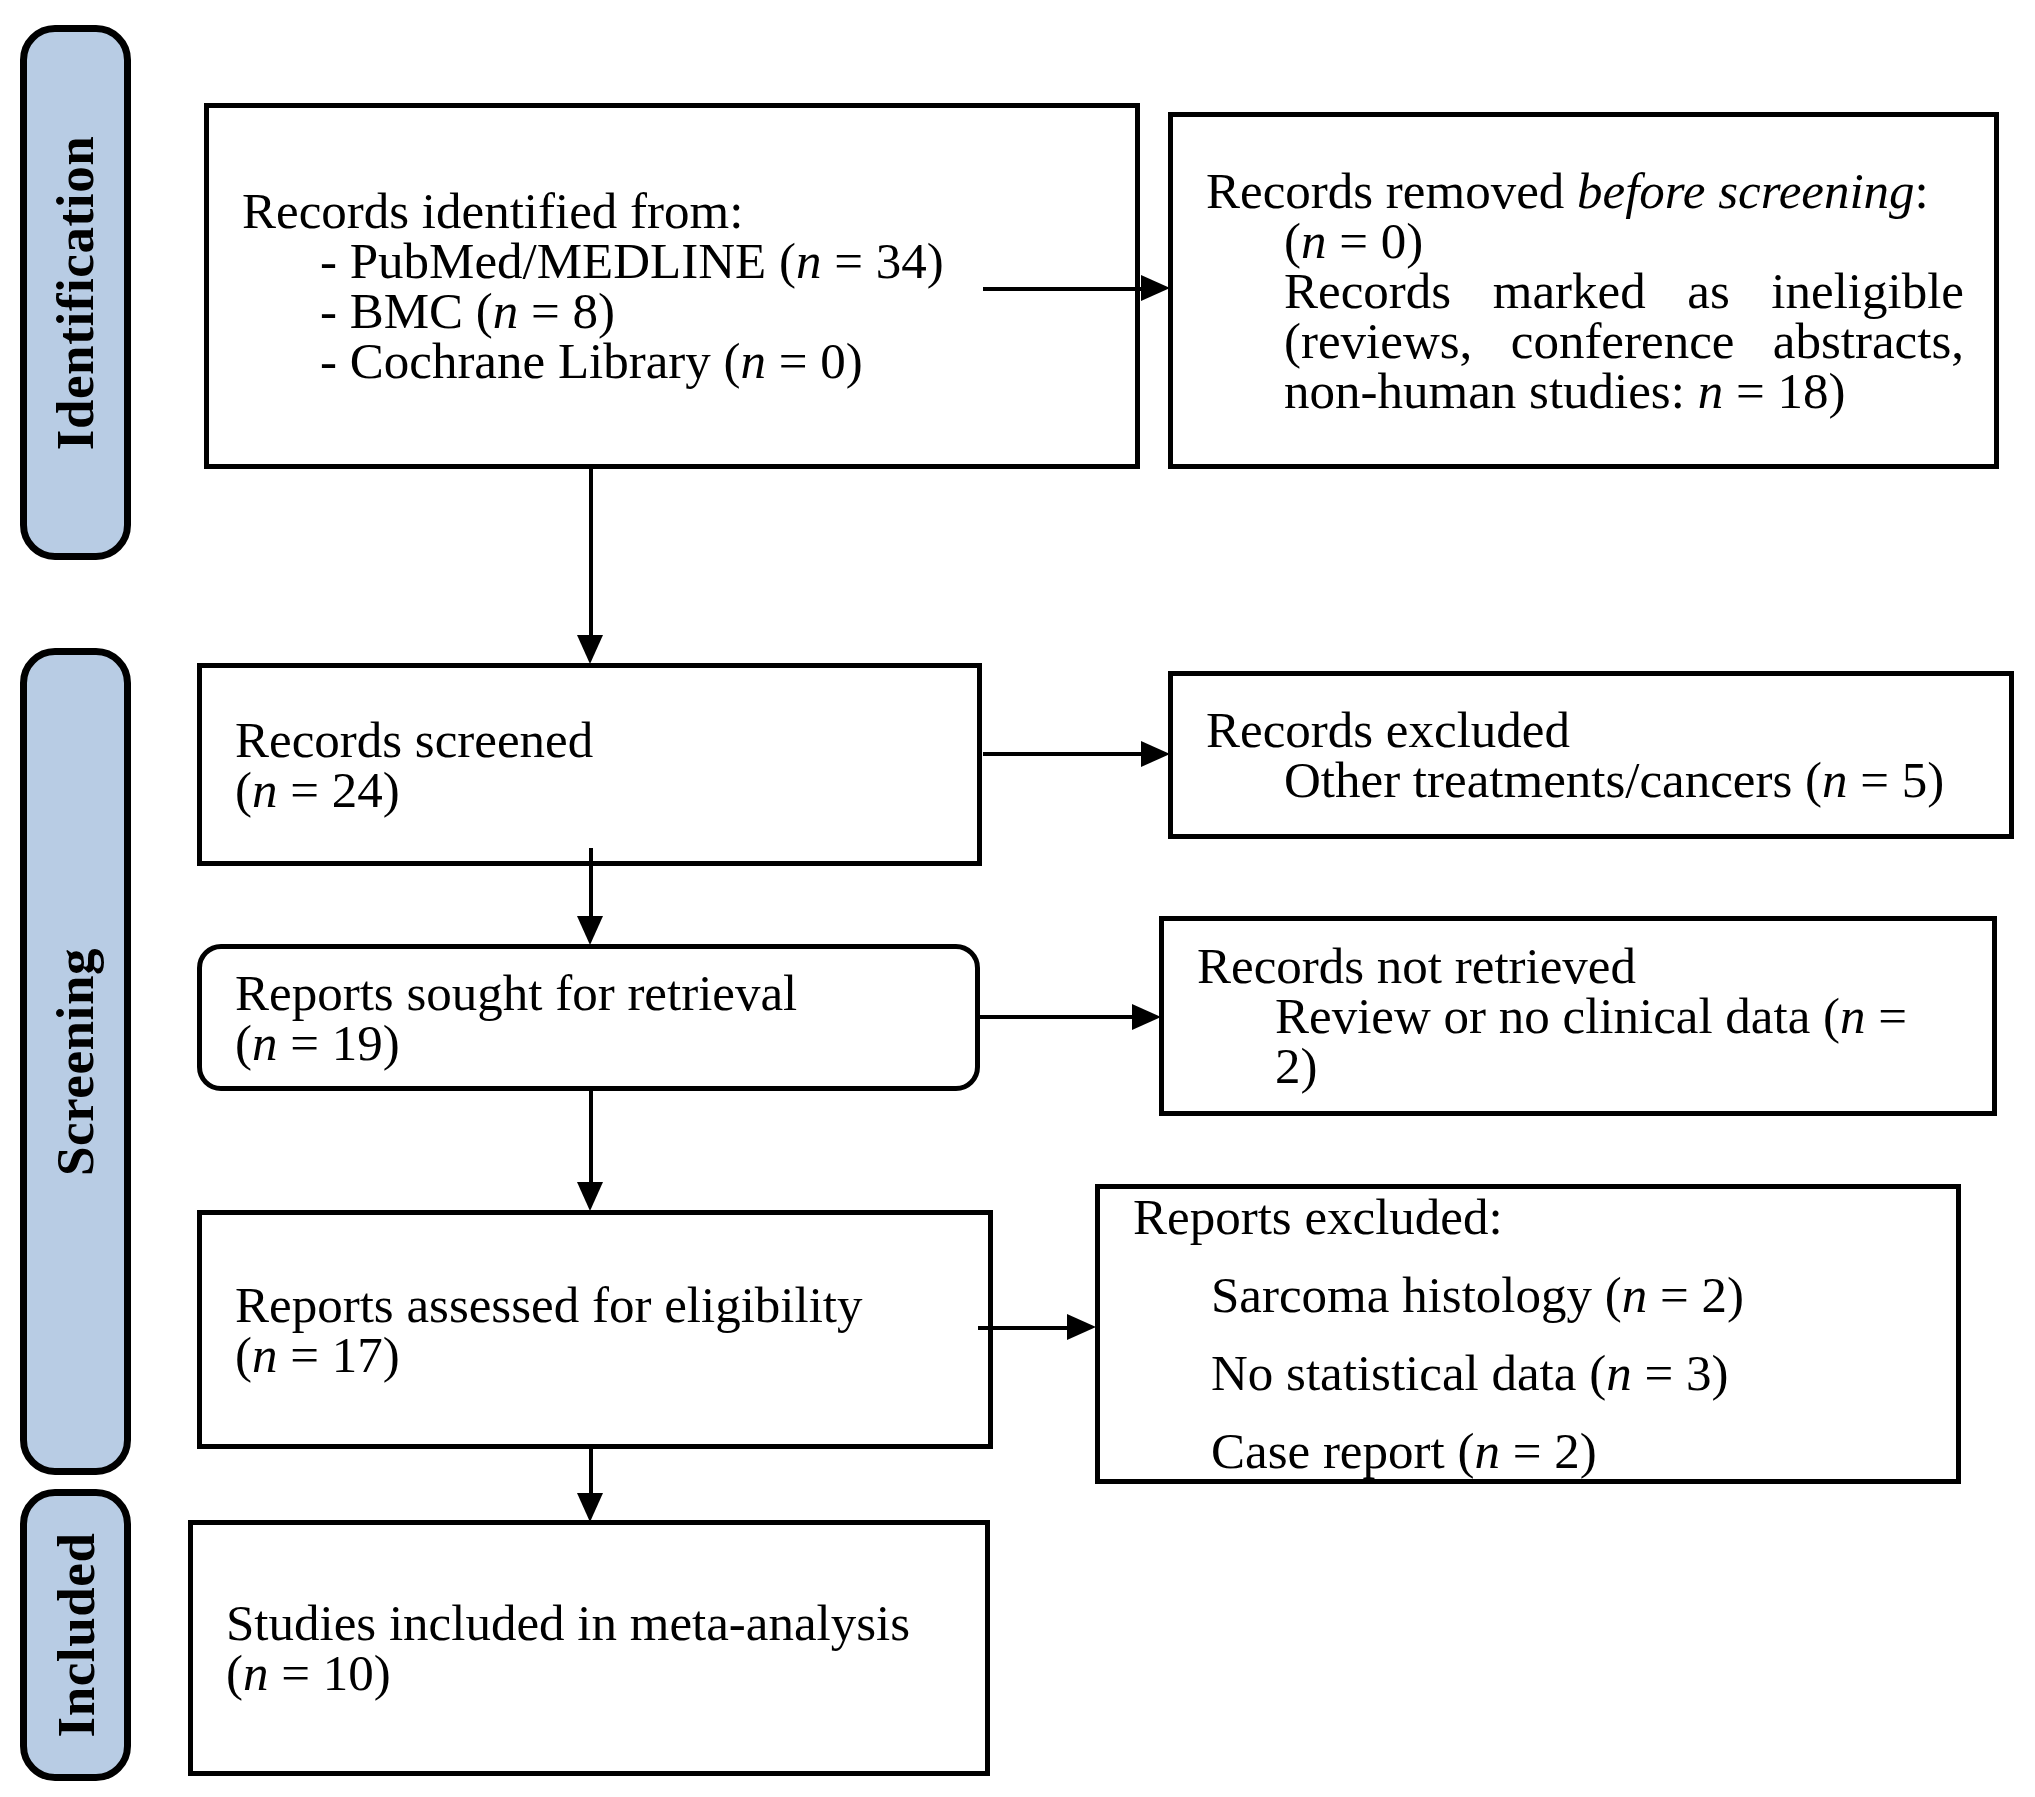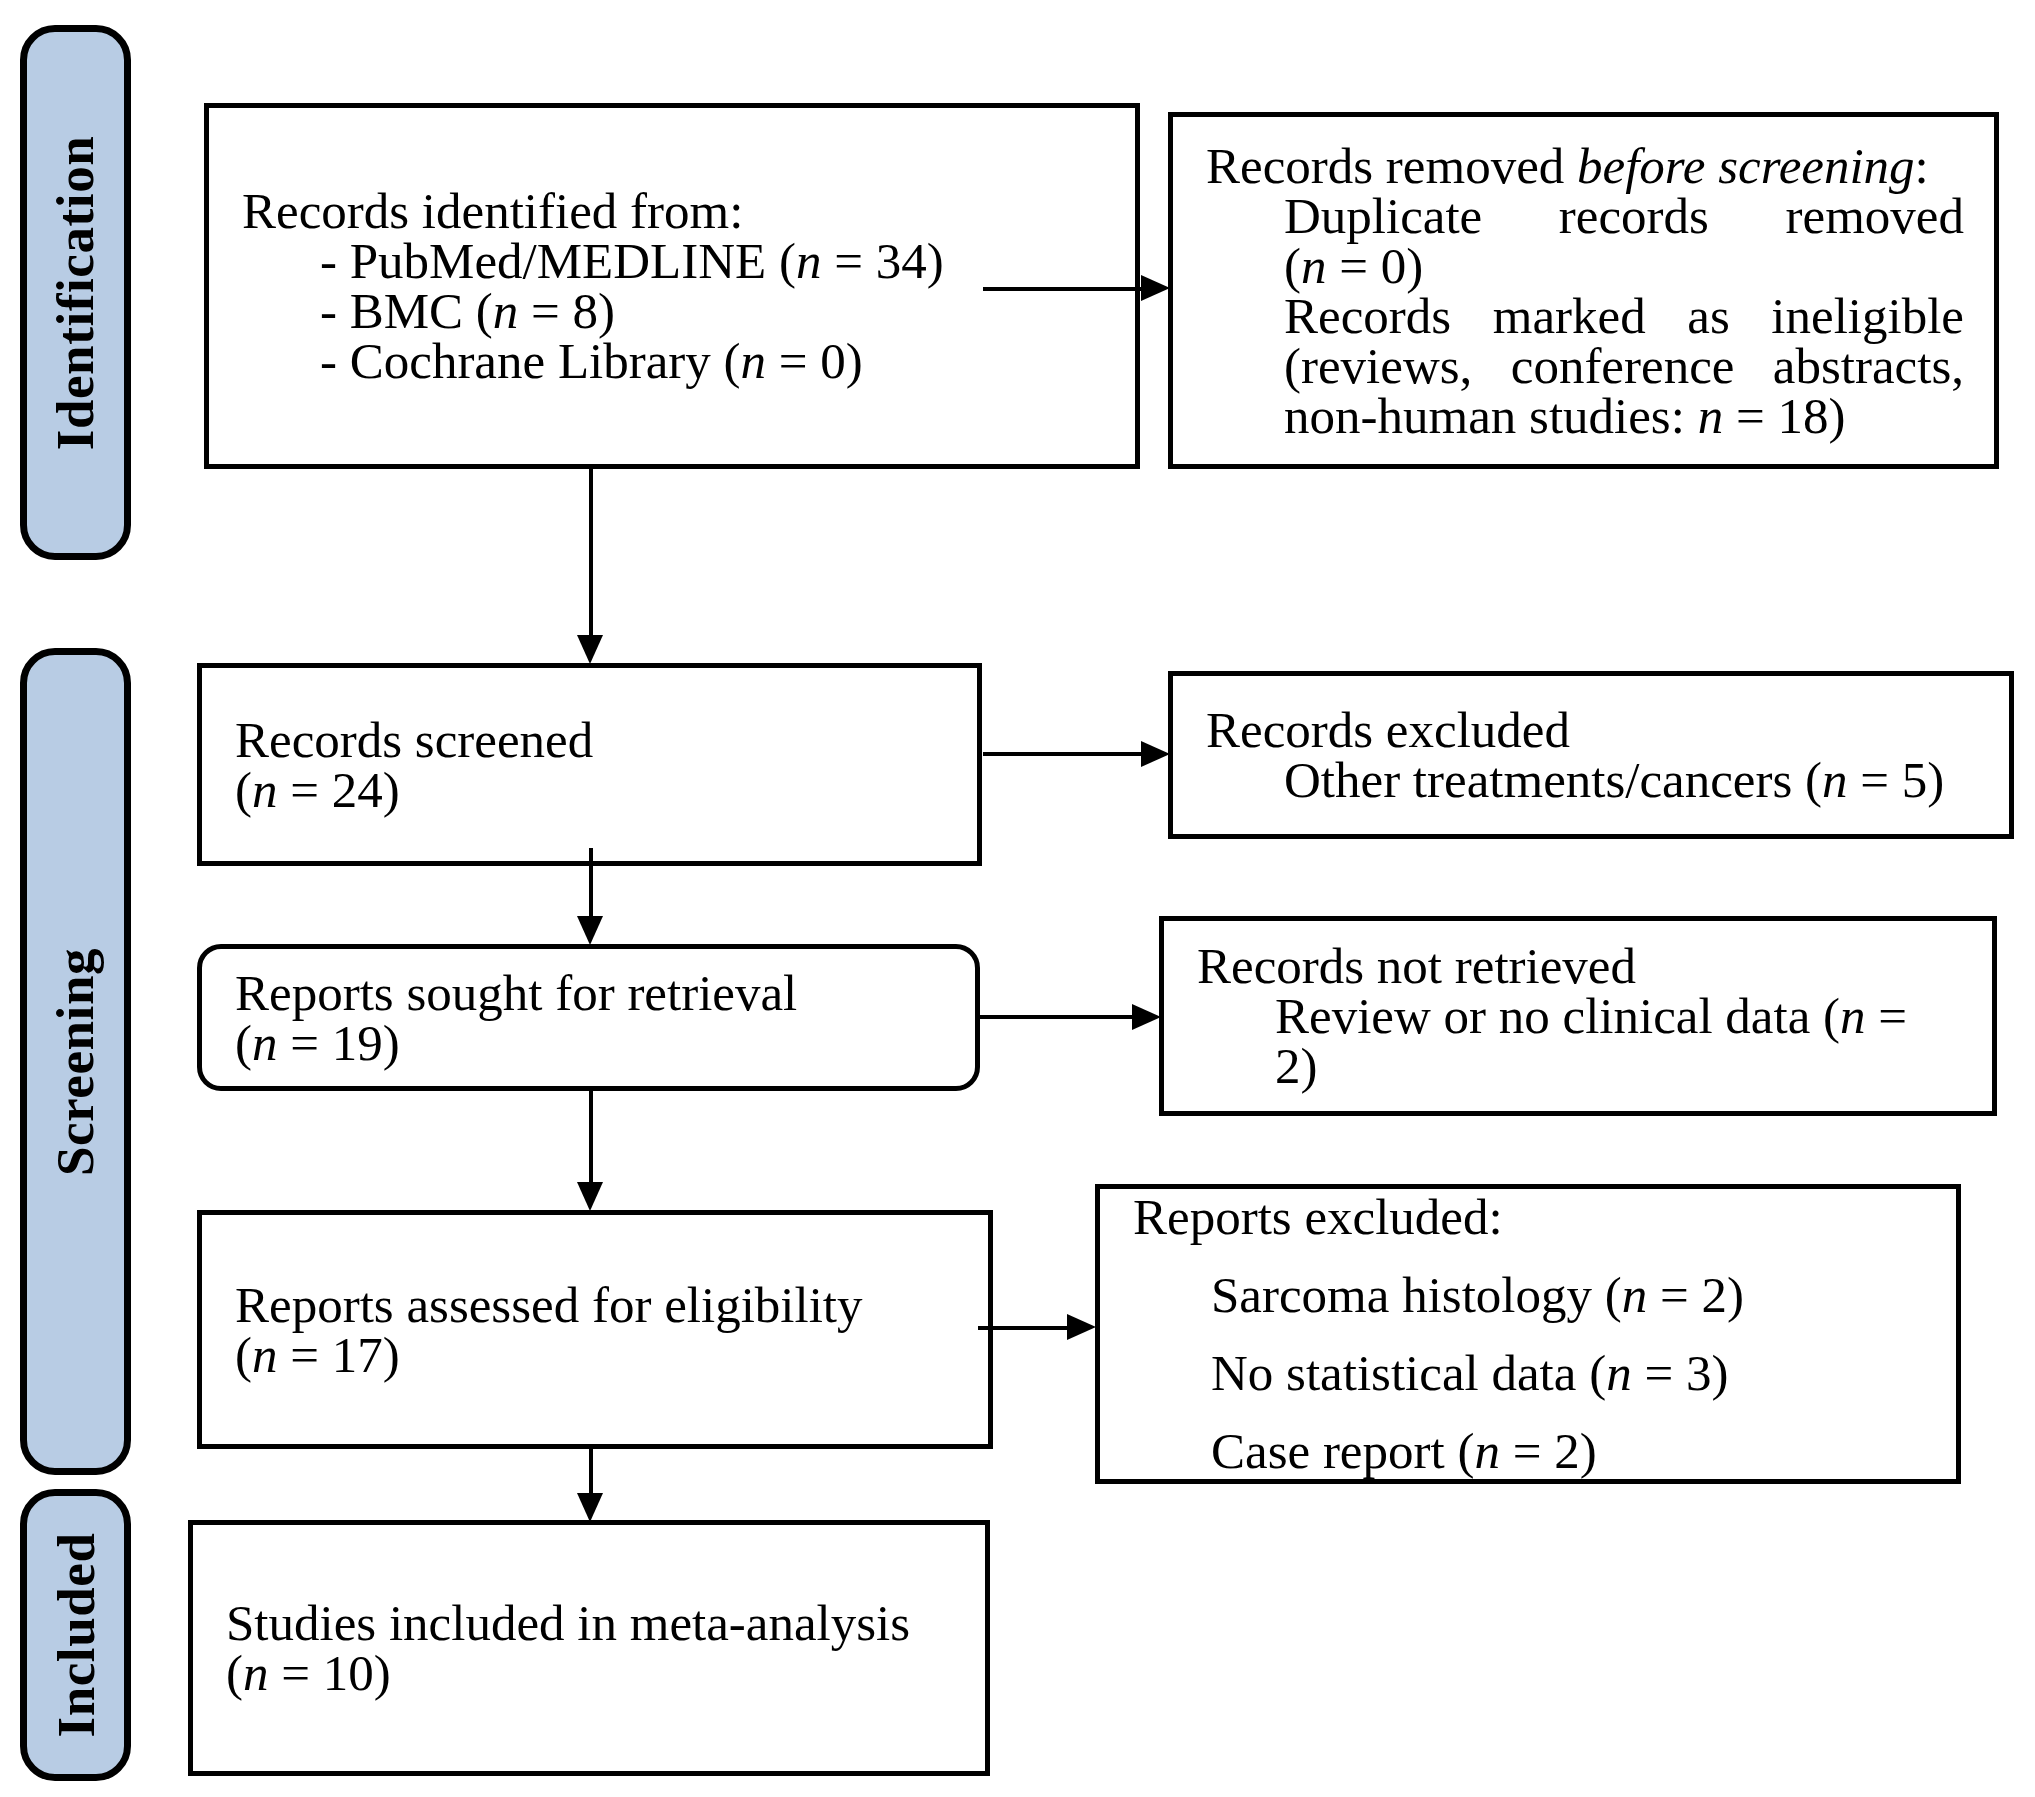--- a/index.html
+++ b/index.html
@@ -106,21 +106,20 @@
       <div class="line"><span>(</span><i>n</i><span> = 17)</span></div>
     </div>
 
   <div class="box" style="left:188px; top:1520px; width:802px; height:256px;">
       <div class="line"><span>Studies included in meta-analysis</span></div>
       <div class="line"><span>(</span><i>n</i><span> = 10)</span></div>
     </div>
 
   <div class="box" style="left:1168px; top:112px; width:831px; height:357px; padding-right:30px;">
       <div class="line"><span>Records removed </span><i>before screening</i><span>:</span></div>
-      <div class="line indent stretch"><span>Duplicate records removed</span></div>
       <div class="line indent"><span>(</span><i>n</i><span> = 0)</span></div>
       <div class="line indent stretch"><span>Records marked as ineligible</span></div>
       <div class="line indent stretch"><span>(reviews, conference abstracts,</span></div>
       <div class="line indent"><span>non-human studies: </span><i>n</i><span> = 18)</span></div>
     </div>
 
   <div class="box" style="left:1168px; top:671px; width:846px; height:168px;">
       <div class="line"><span>Records excluded</span></div>
       <div class="line indent"><span>Other treatments/cancers (</span><i>n</i><span> = 5)</span></div>
     </div>

